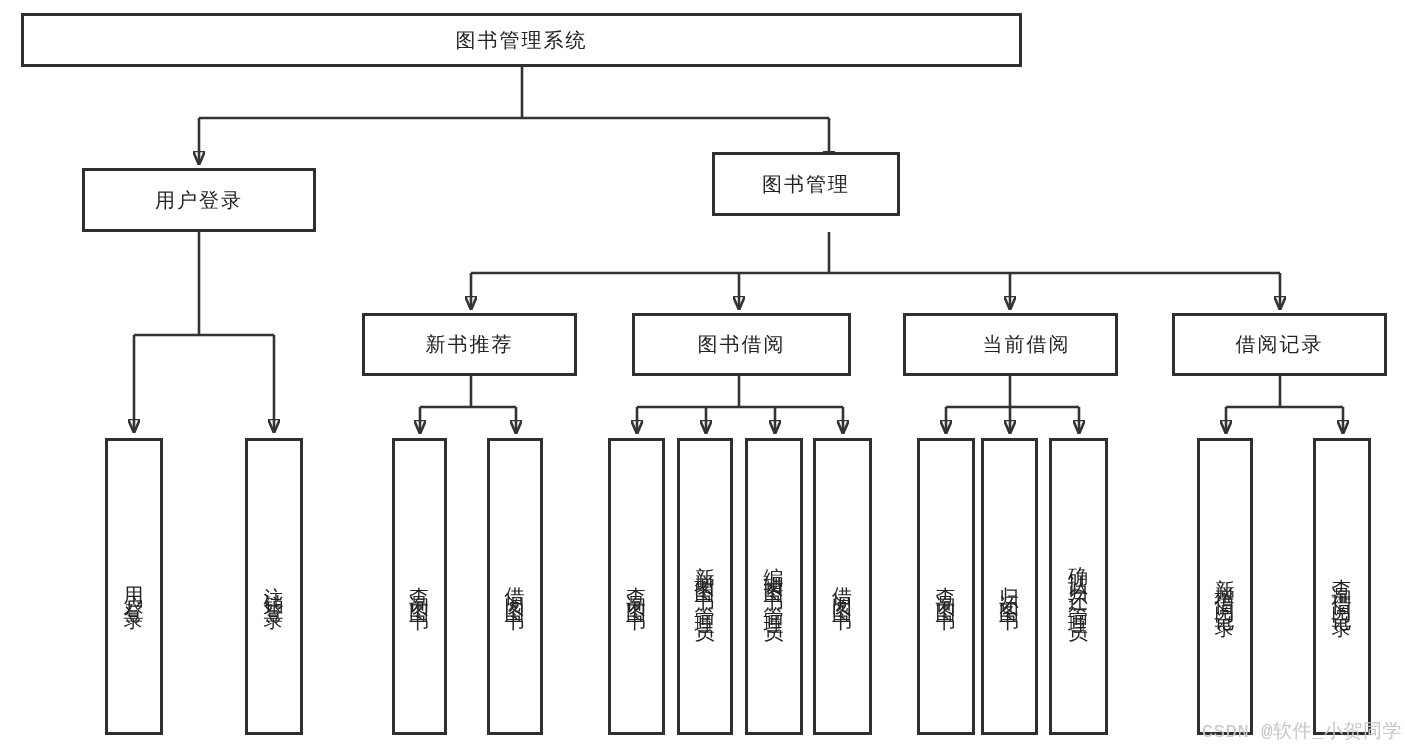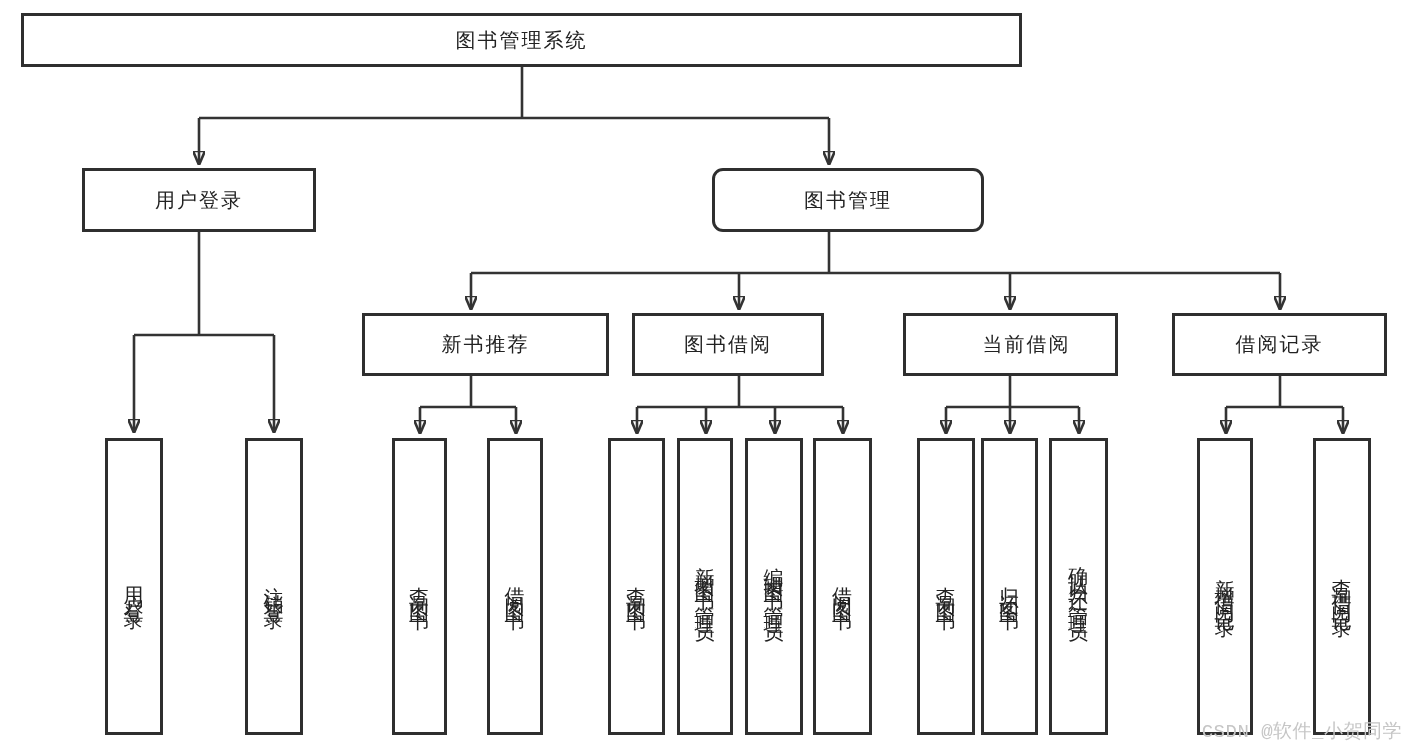--- a/index.html
+++ b/index.html
@@ -30,23 +30,23 @@
     justify-content: center;
     z-index: 2;
   }
   .hlabel {
     font-size: 20px;
     letter-spacing: 2px;
     white-space: nowrap;
   }
   .root  { left: 21px;  top: 13px;  width: 1001px; height: 54px; }
   .n-user-login     { left: 82px;   top: 168px; width: 234px; height: 64px; }
-  .n-book-mgmt      { left: 712px;  top: 168px; width: 272px; height: 64px; border-radius: 11px; }
-  .n-new-books      { left: 362px;  top: 313px; width: 247px; height: 63px; }
-  .n-book-borrow    { left: 632px;  top: 313px; width: 192px; height: 63px; }
+  .n-book-mgmt      { left: 712px;  top: 152px; width: 188px; height: 64px; }
+  .n-new-books      { left: 362px;  top: 313px; width: 215px; height: 63px; }
+  .n-book-borrow    { left: 632px;  top: 313px; width: 219px; height: 63px; }
   .n-current-borrow { left: 903px;  top: 313px; width: 215px; height: 63px; padding-left: 32px; }
   .n-borrow-records { left: 1172px; top: 313px; width: 215px; height: 63px; }
   .leaf { top: 438px; height: 297px; }
   .vtext {
     writing-mode: vertical-rl;
     text-orientation: mixed;
     font-size: 20px;
     letter-spacing: 8px;
     line-height: 1;
     white-space: nowrap;

